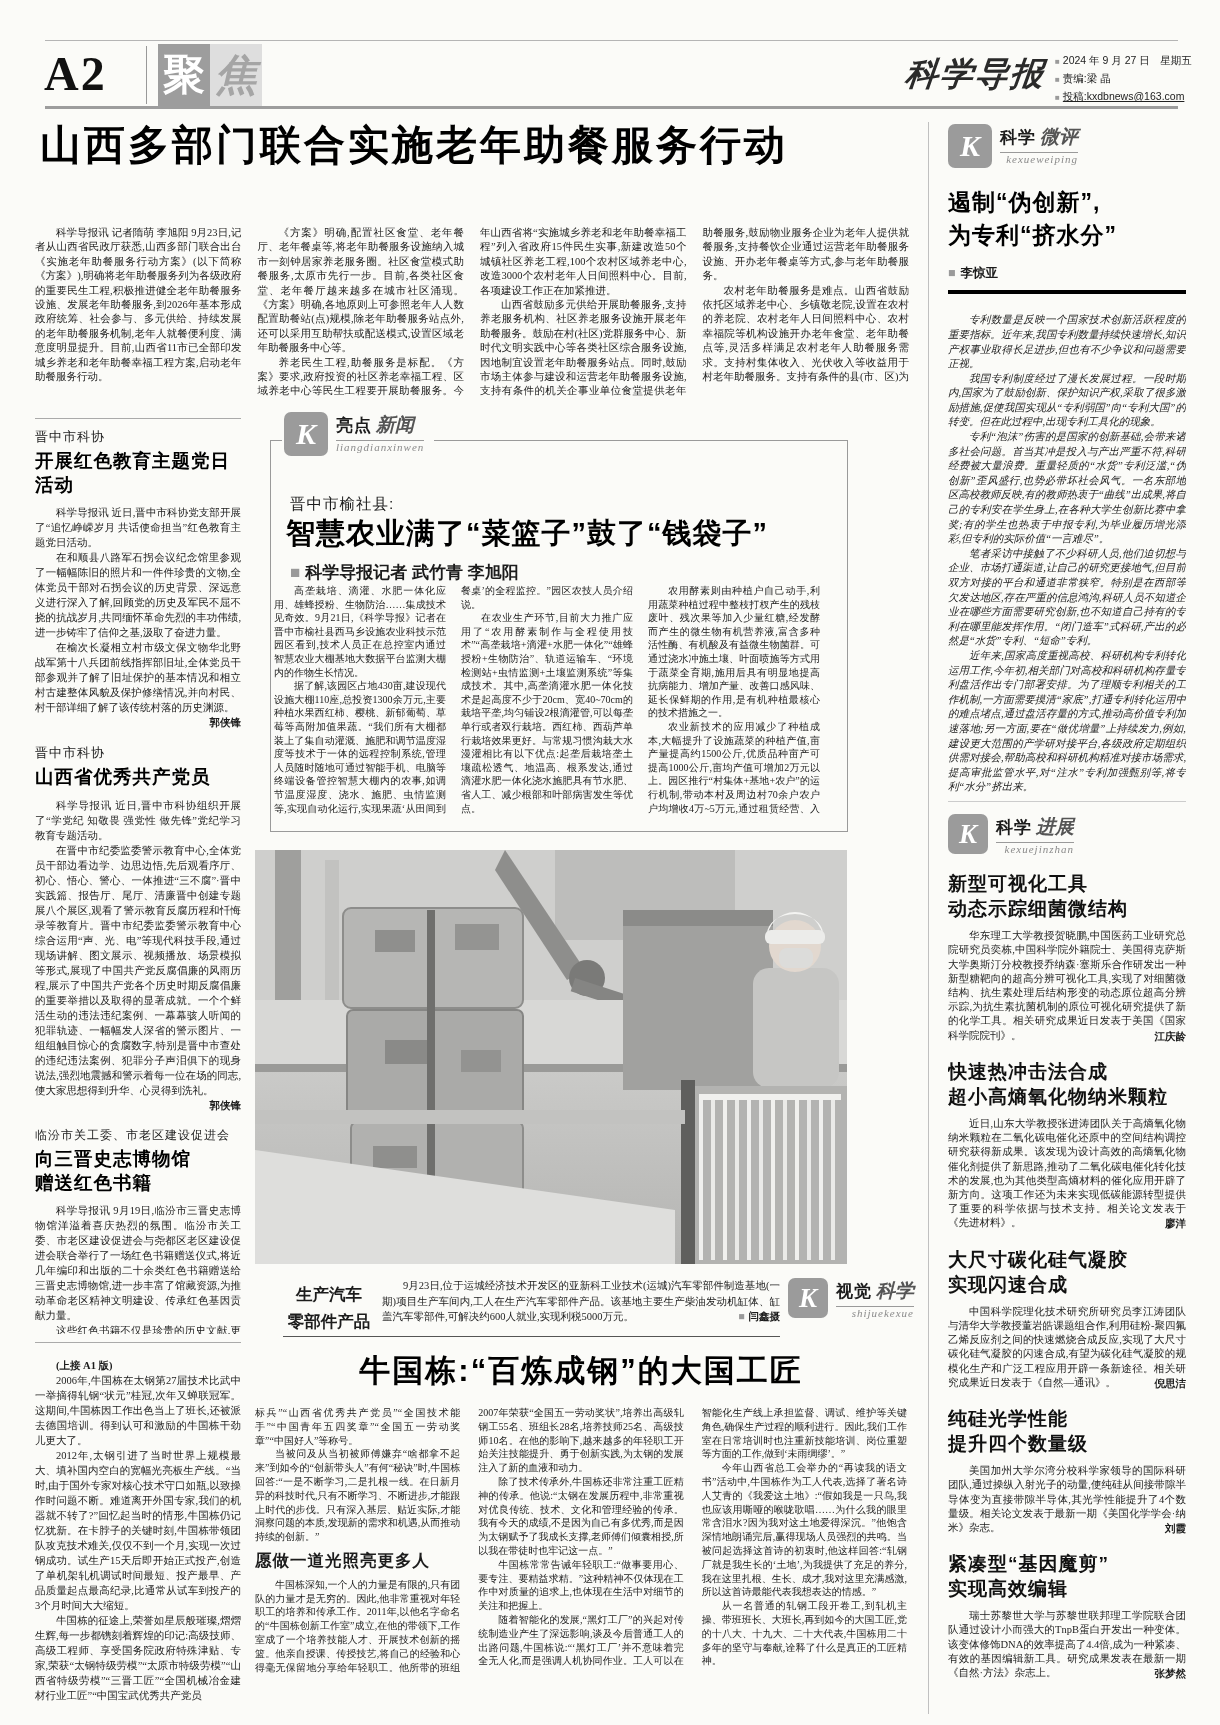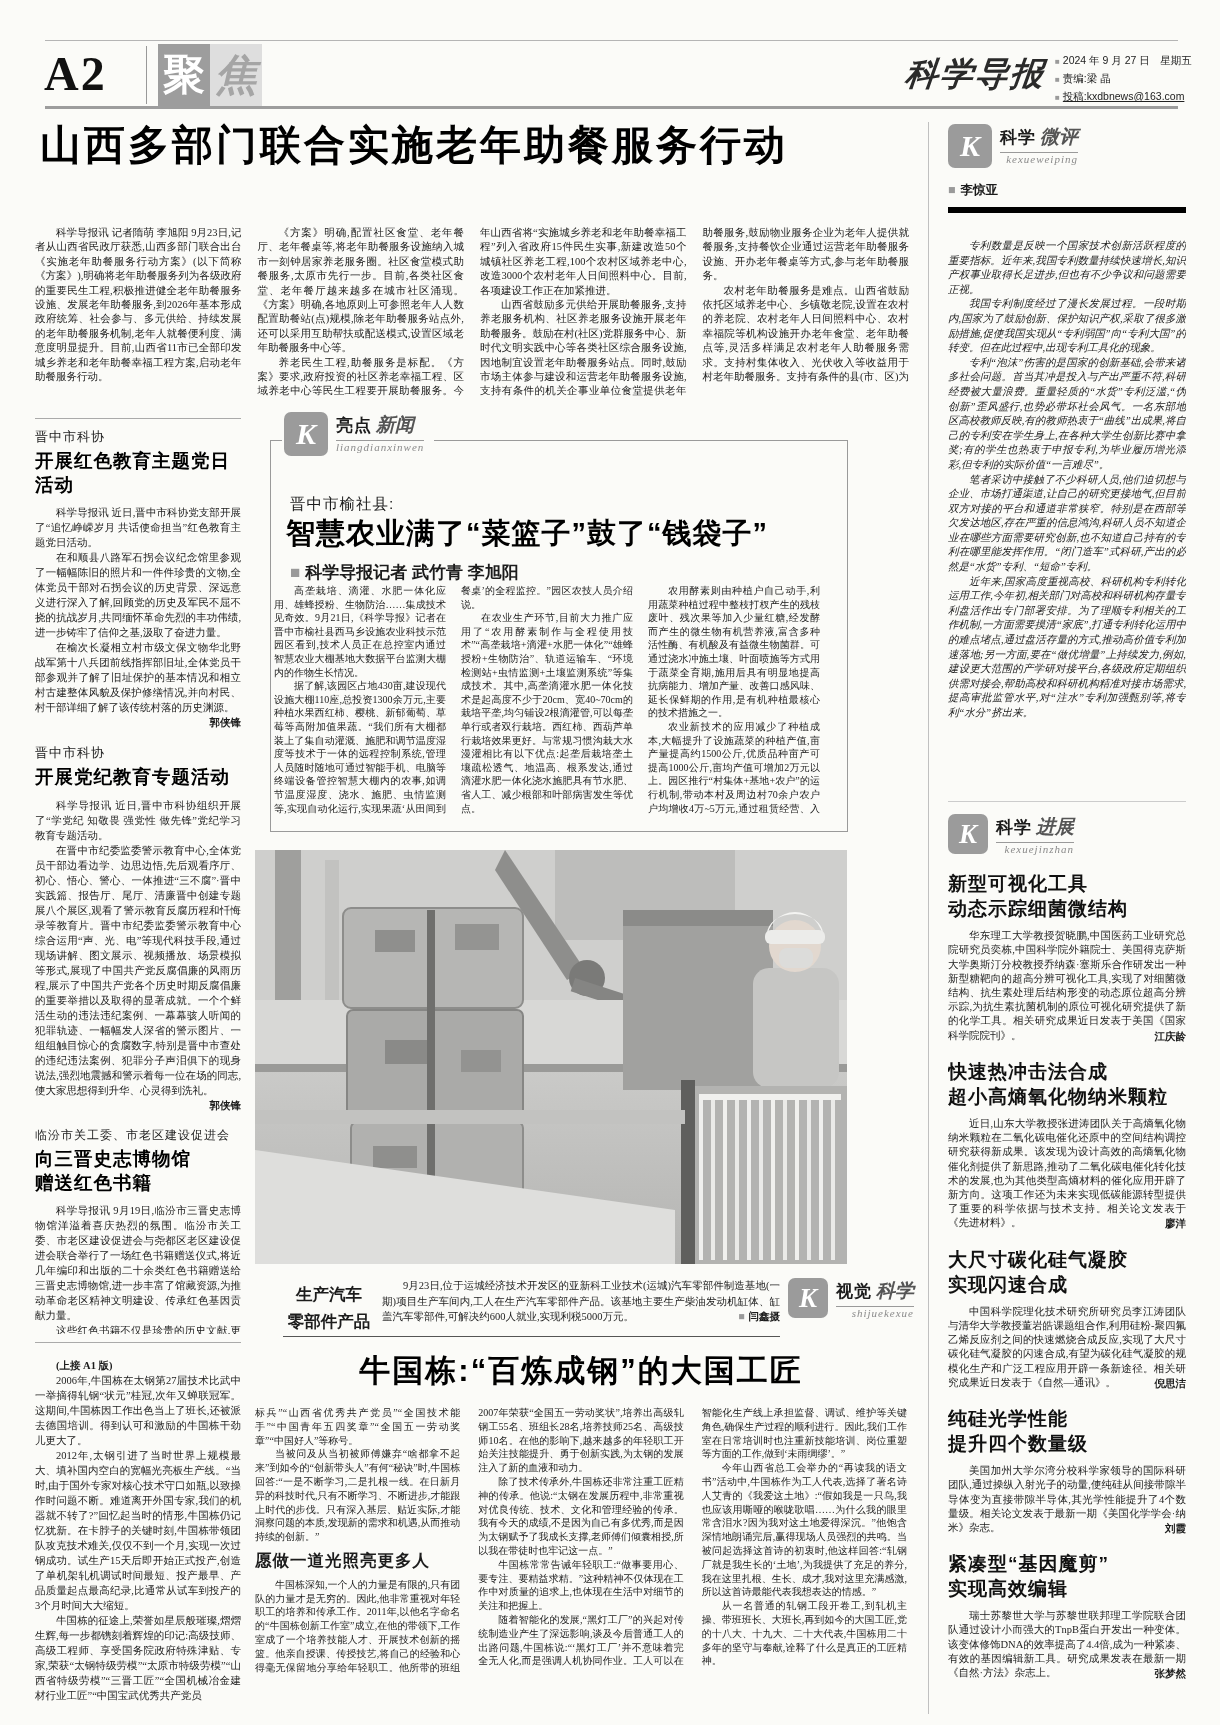--- a/index.html
+++ b/index.html
@@ -100,23 +100,23 @@
   .wk-sub { font-family:"Liberation Sans",sans-serif; font-size:16.5px; font-weight:bold;
     margin:10px 0; letter-spacing:1px; }
 
   
   .sidebar { left:948px; top:124px; width:238px; height:1592px; overflow:hidden; }
   .wp { height:678px; position:relative; }
   .wp .klogo { width:44px; height:44px; font-size:30px; }
   .wp-hl { margin-top:18px; font-family:"Liberation Sans",sans-serif; font-size:23px;
     font-weight:bold; line-height:1.42; letter-spacing:1px; color:#000; }
   .wp-byline { margin-top:14px; font-family:"Liberation Sans",sans-serif; font-size:12.5px;
-    font-weight:bold; border-bottom:6px solid #000000; padding-bottom:8px; }
+    font-weight:bold; border-bottom:4px solid #000000; padding-bottom:8px; }
   .wp-byline .sq { color:#9a9a9a; margin-right:5px; }
-  .wp-body { margin-top:26px; font-style:italic; font-size:10.5px; line-height:14.6px; text-align:justify; }
+  .wp-body { margin-top:19px; font-style:italic; font-size:10.5px; line-height:14.6px; text-align:justify; }
   .wp-end { position:absolute; bottom:0; left:0; width:100%; height:1px; background:#ccc; }
   .jz .klogo { width:40px; height:40px; font-size:27px; }
   .jz { margin-top:12px; }
   .jz-art h3 { font-family:"Liberation Sans",sans-serif; font-size:19px; font-weight:bold;
     line-height:1.32; letter-spacing:1px; margin:16px 0 8px; color:#111; }
   .jz-art .jz-body { font-size:10.5px; line-height:14.2px; text-align:justify; text-indent:2em; }
   .sig { float:right; font-family:"Liberation Sans",sans-serif; font-weight:bold; font-style:normal; }
 </style>
 </head>
 <body>
@@ -153,21 +153,21 @@
     <h2 class="lc-hl">开展红色教育主题党日活动</h2>
     <div>
         <p class="para">科学导报讯 近日,晋中市科协党支部开展了“追忆峥嵘岁月 共话使命担当”红色教育主题党日活动。</p>
         <p class="para">在和顺县八路军石拐会议纪念馆里参观了一幅幅陈旧的照片和一件件珍贵的文物,全体党员干部对石拐会议的历史背景、深远意义进行深入了解,回顾党的历史及军民不屈不挠的抗战岁月,共同缅怀革命先烈的丰功伟绩,进一步铸牢了信仰之基,汲取了奋进力量。</p>
         <p class="para">在榆次长凝相立村市级文保文物华北野战军第十八兵团前线指挥部旧址,全体党员干部参观并了解了旧址保护的基本情况和相立村古建整体风貌及保护修缮情况,并向村民、村干部详细了解了该传统村落的历史渊源。</p>
       </div>
     <div class="author">郭侠锋</div>
   </div>
   <div class="lc-art">
     <div class="kicker">晋中市科协</div>
-    <h2 class="lc-hl">开展党纪教育专题活动</h2>
+    <h2 class="lc-hl">山西省优秀共产党员</h2>
     <div>
         <p class="para">科学导报讯 近日,晋中市科协组织开展了“学党纪 知敬畏 强党性 做先锋”党纪学习教育专题活动。</p>
         <p class="para">在晋中市纪委监委警示教育中心,全体党员干部边看边学、边思边悟,先后观看序厅、初心、悟心、警心、一体推进“三不腐”·晋中实践篇、报告厅、尾厅、清廉晋中创建专题展八个展区,观看了警示教育反腐历程和忏悔录等教育片。晋中市纪委监委警示教育中心综合运用“声、光、电”等现代科技手段,通过现场讲解、图文展示、视频播放、场景模拟等形式,展现了中国共产党反腐倡廉的风雨历程,展示了中国共产党各个历史时期反腐倡廉的重要举措以及取得的显著成就。一个个鲜活生动的违法违纪案例、一幕幕骇人听闻的犯罪轨迹、一幅幅发人深省的警示图片、一组组触目惊心的贪腐数字,特别是晋中市查处的违纪违法案例、犯罪分子声泪俱下的现身说法,强烈地震撼和警示着每一位在场的同志,使大家思想得到升华、心灵得到洗礼。</p>
       </div>
     <div class="author">郭侠锋</div>
   </div>
   <div class="lc-art">
     <div class="kicker" style="font-size:12px">临汾市关工委、市老区建设促进会</div>
     <h2 class="lc-hl"><span>向三晋史志博物馆</span><br><span>赠送红色书籍</span></h2>
     <div>
@@ -318,20 +318,21 @@
     <div class="sec-head">
       <span class="klogo">K</span>
       <span class="sec-right">
         <span class="sec-title">
             <span class="t1">科学</span>
             <span class="t2">微评</span>
           </span>
         <div class="sec-pinyin">kexueweiping</div>
       </span>
     </div>
+    <h2 class="wp-hl"><span>遏制“伪创新”,</span><br><span>为专利“挤水分”</span></h2>
     <div class="wp-byline"><span class="sq">■</span><span>李惊亚</span></div>
     <div class="wp-body">
         <p class="para">专利数量是反映一个国家技术创新活跃程度的重要指标。近年来,我国专利数量持续快速增长,知识产权事业取得长足进步,但也有不少争议和问题需要正视。</p>
         <p class="para">我国专利制度经过了漫长发展过程。一段时期内,国家为了鼓励创新、保护知识产权,采取了很多激励措施,促使我国实现从“专利弱国”向“专利大国”的转变。但在此过程中,出现专利工具化的现象。</p>
         <p class="para">专利“泡沫”伤害的是国家的创新基础,会带来诸多社会问题。首当其冲是投入与产出严重不符,科研经费被大量浪费。重量轻质的“水货”专利泛滥,“伪创新”歪风盛行,也势必带坏社会风气。一名东部地区高校教师反映,有的教师热衷于“曲线”出成果,将自己的专利安在学生身上,在各种大学生创新比赛中拿奖;有的学生也热衷于申报专利,为毕业履历增光添彩,但专利的实际价值“一言难尽”。</p>
         <p class="para">笔者采访中接触了不少科研人员,他们迫切想与企业、市场打通渠道,让自己的研究更接地气,但目前双方对接的平台和通道非常狭窄。特别是在西部等欠发达地区,存在严重的信息鸿沟,科研人员不知道企业在哪些方面需要研究创新,也不知道自己持有的专利在哪里能发挥作用。“闭门造车”式科研,产出的必然是“水货”专利、“短命”专利。</p>
         <p class="para">近年来,国家高度重视高校、科研机构专利转化运用工作,今年初,相关部门对高校和科研机构存量专利盘活作出专门部署安排。为了理顺专利相关的工作机制,一方面需要摸清“家底”,打通专利转化运用中的难点堵点,通过盘活存量的方式,推动高价值专利加速落地;另一方面,要在“做优增量”上持续发力,例如,建设更大范围的产学研对接平台,各级政府定期组织供需对接会,帮助高校和科研机构精准对接市场需求,提高审批监管水平,对“注水”专利加强甄别等,将专利“水分”挤出来。</p>
       </div>
     <div class="wp-end"></div>
   </div>

